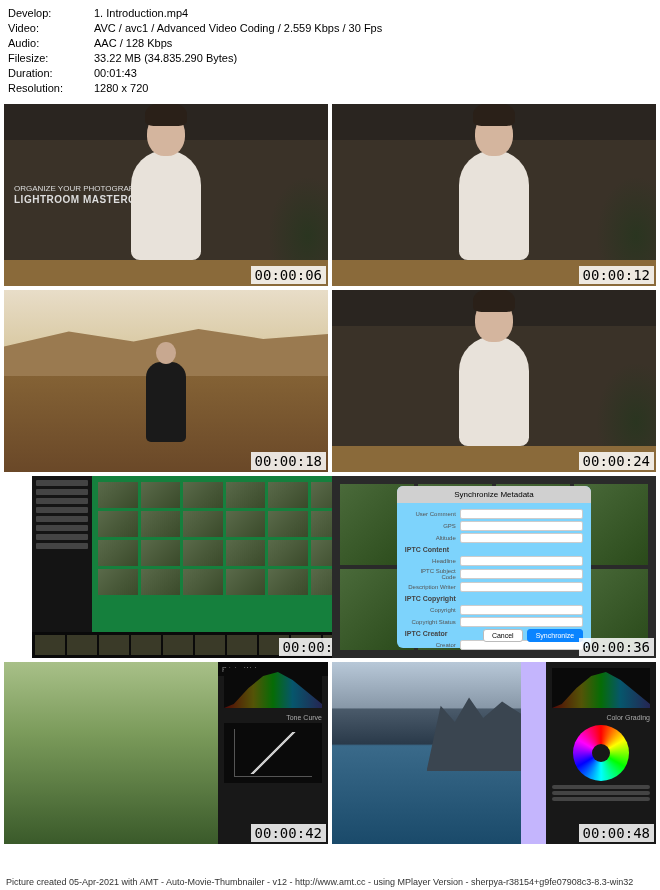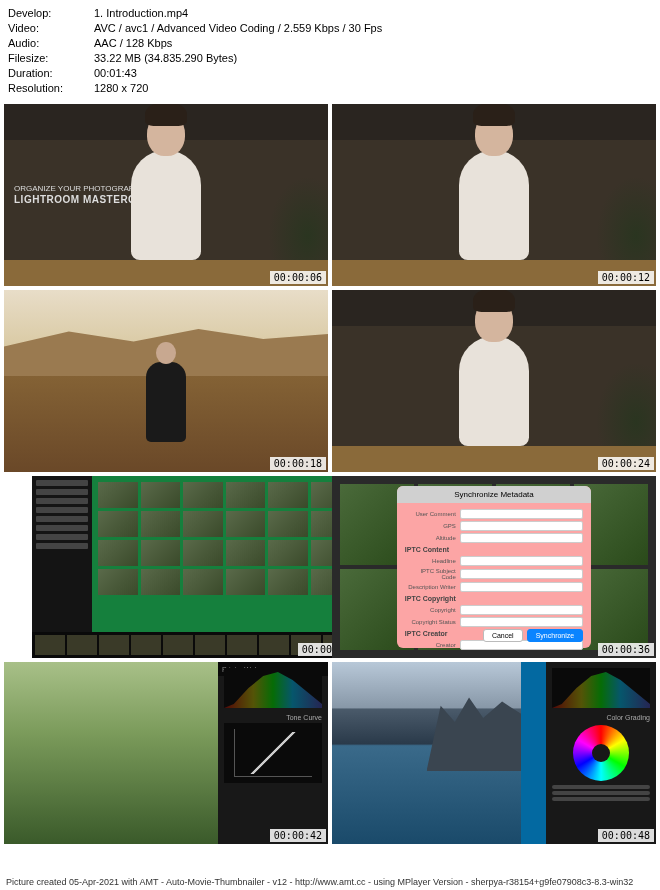--- a/index.html
+++ b/index.html
@@ -60,21 +60,21 @@
     height: 182px;
     background: #222;
     overflow: hidden;
   }
   .timestamp {
     position: absolute;
     bottom: 2px;
     right: 2px;
     background: rgba(255,255,255,0.85);
     color: #000;
-    font-size: 10px;
+    font-size: 14px;
     padding: 1px 4px;
     font-family: monospace;
   }
   .footer {
     position: absolute;
     bottom: 0;
     left: 0;
     right: 12px;
     font-size: 9px;
     padding: 3px 6px;
@@ -227,21 +227,21 @@
     inset: 0;
     display: grid;
     grid-template-columns: repeat(4,1fr);
     gap: 4px;
     padding: 8px;
   }
   .dialog-bg div { background: linear-gradient(135deg, #4a6a3a, #2a4a1a); }
   .dialog-box {
     position: absolute;
     top: 10px; left: 20%; right: 20%; bottom: 10px;
-    background: #fca5a5;
+    background: #7dd3fc;
     border-radius: 6px;
     padding: 8px;
   }
   .dialog-title {
     text-align: center;
     font-size: 8px;
     background: #d0d0d0;
     margin: -8px -8px 6px -8px;
     padding: 4px;
     border-radius: 6px 6px 0 0;
@@ -314,21 +314,21 @@
     border-left: 1px solid #555;
     border-bottom: 1px solid #555;
   }
   .curve-line {
     position:absolute;
     top:15%;left:15%;right:15%;bottom:15%;
     background: linear-gradient(135deg, transparent 48%, #ccc 49%, #ccc 51%, transparent 52%);
   }
 
   .scene-ocean {
-    background: #0369a1;
+    background: #c4b5fd;
     display: flex;
     gap: 25px;
   }
   .ocean-main {
     flex: 1;
     background: linear-gradient(to bottom, #b8c8d8 0%, #8898a8 25%, #4a5a6a 26%, #2a3a4a 45%, #3a6a8a 46%, #1a4a6a 100%);
     position: relative;
   }
   .ocean-mtn {
     position: absolute;

